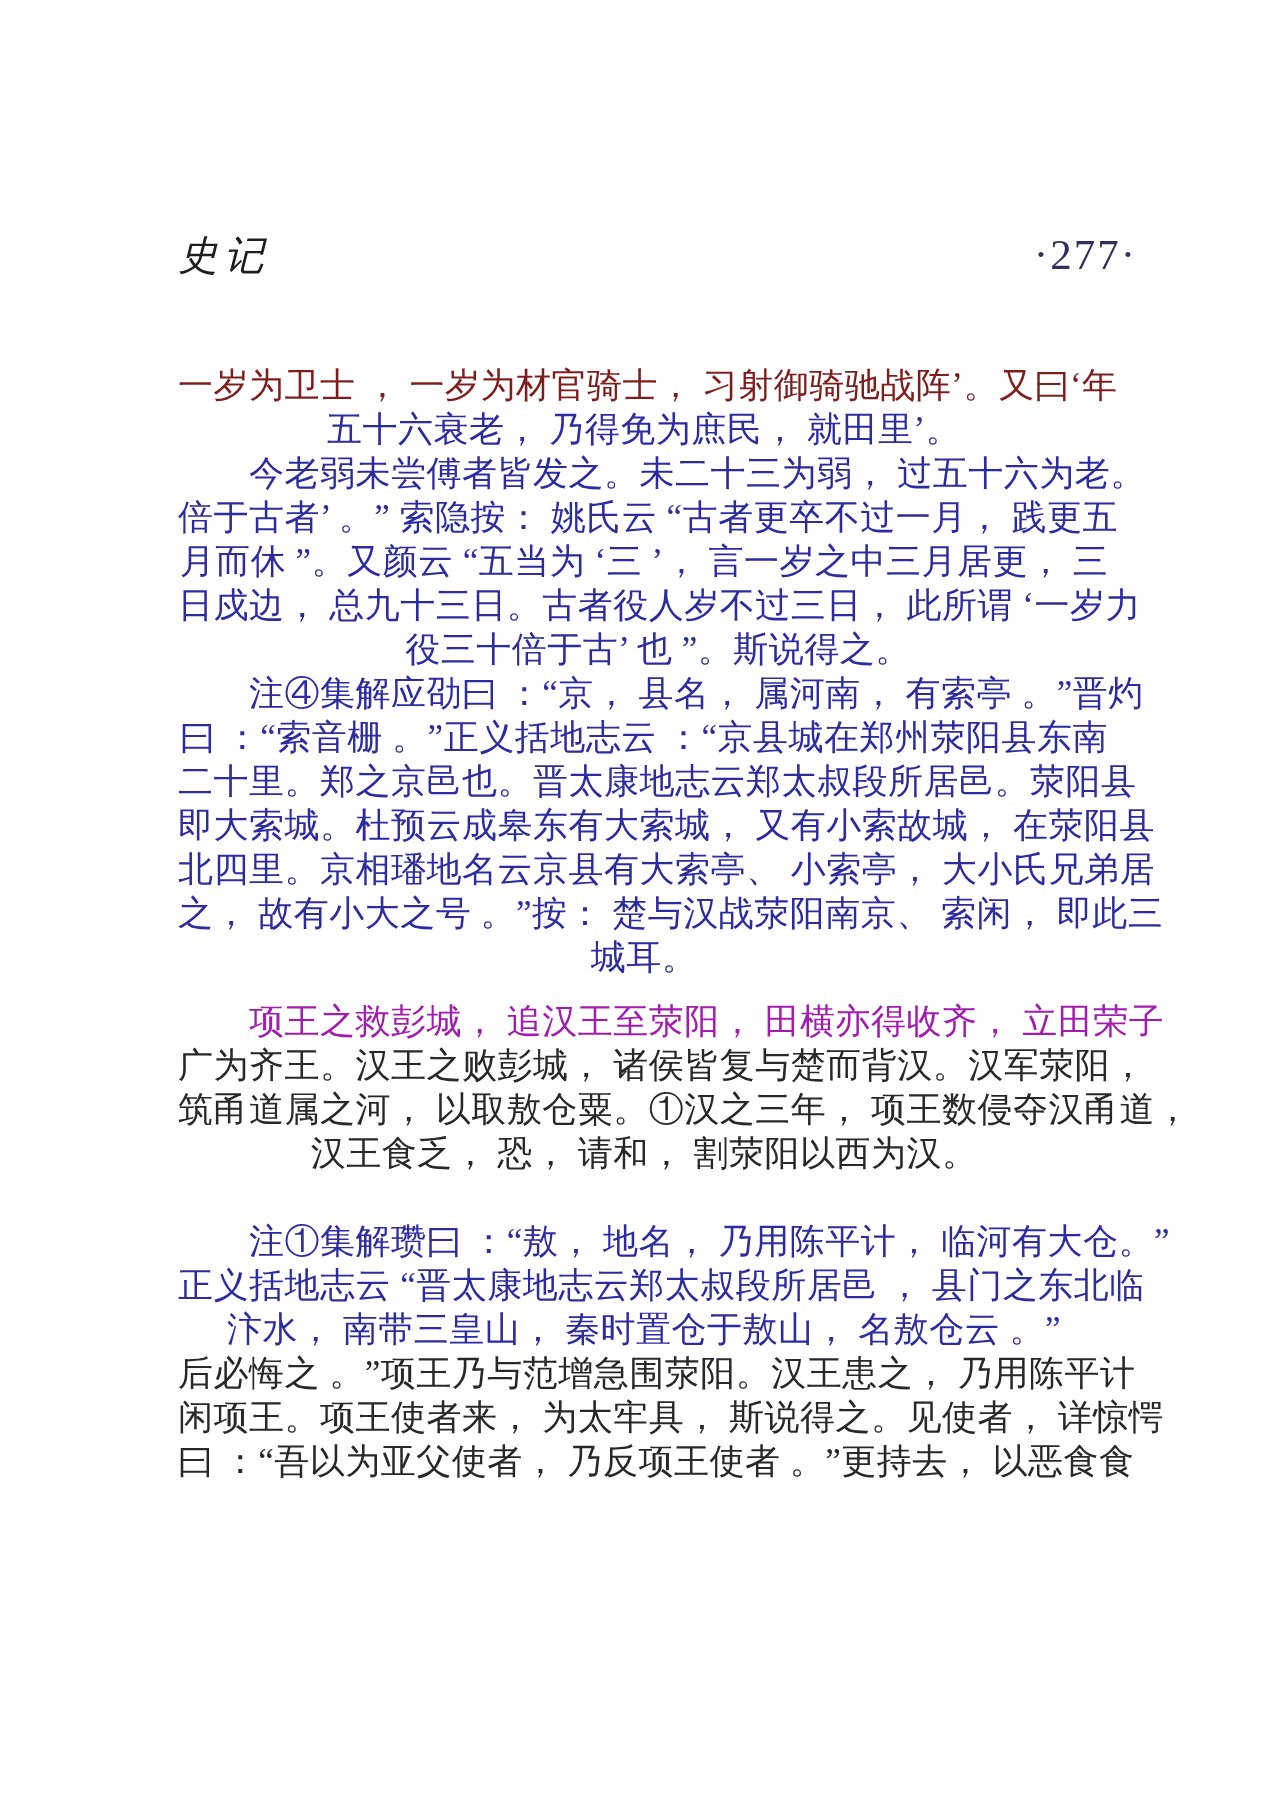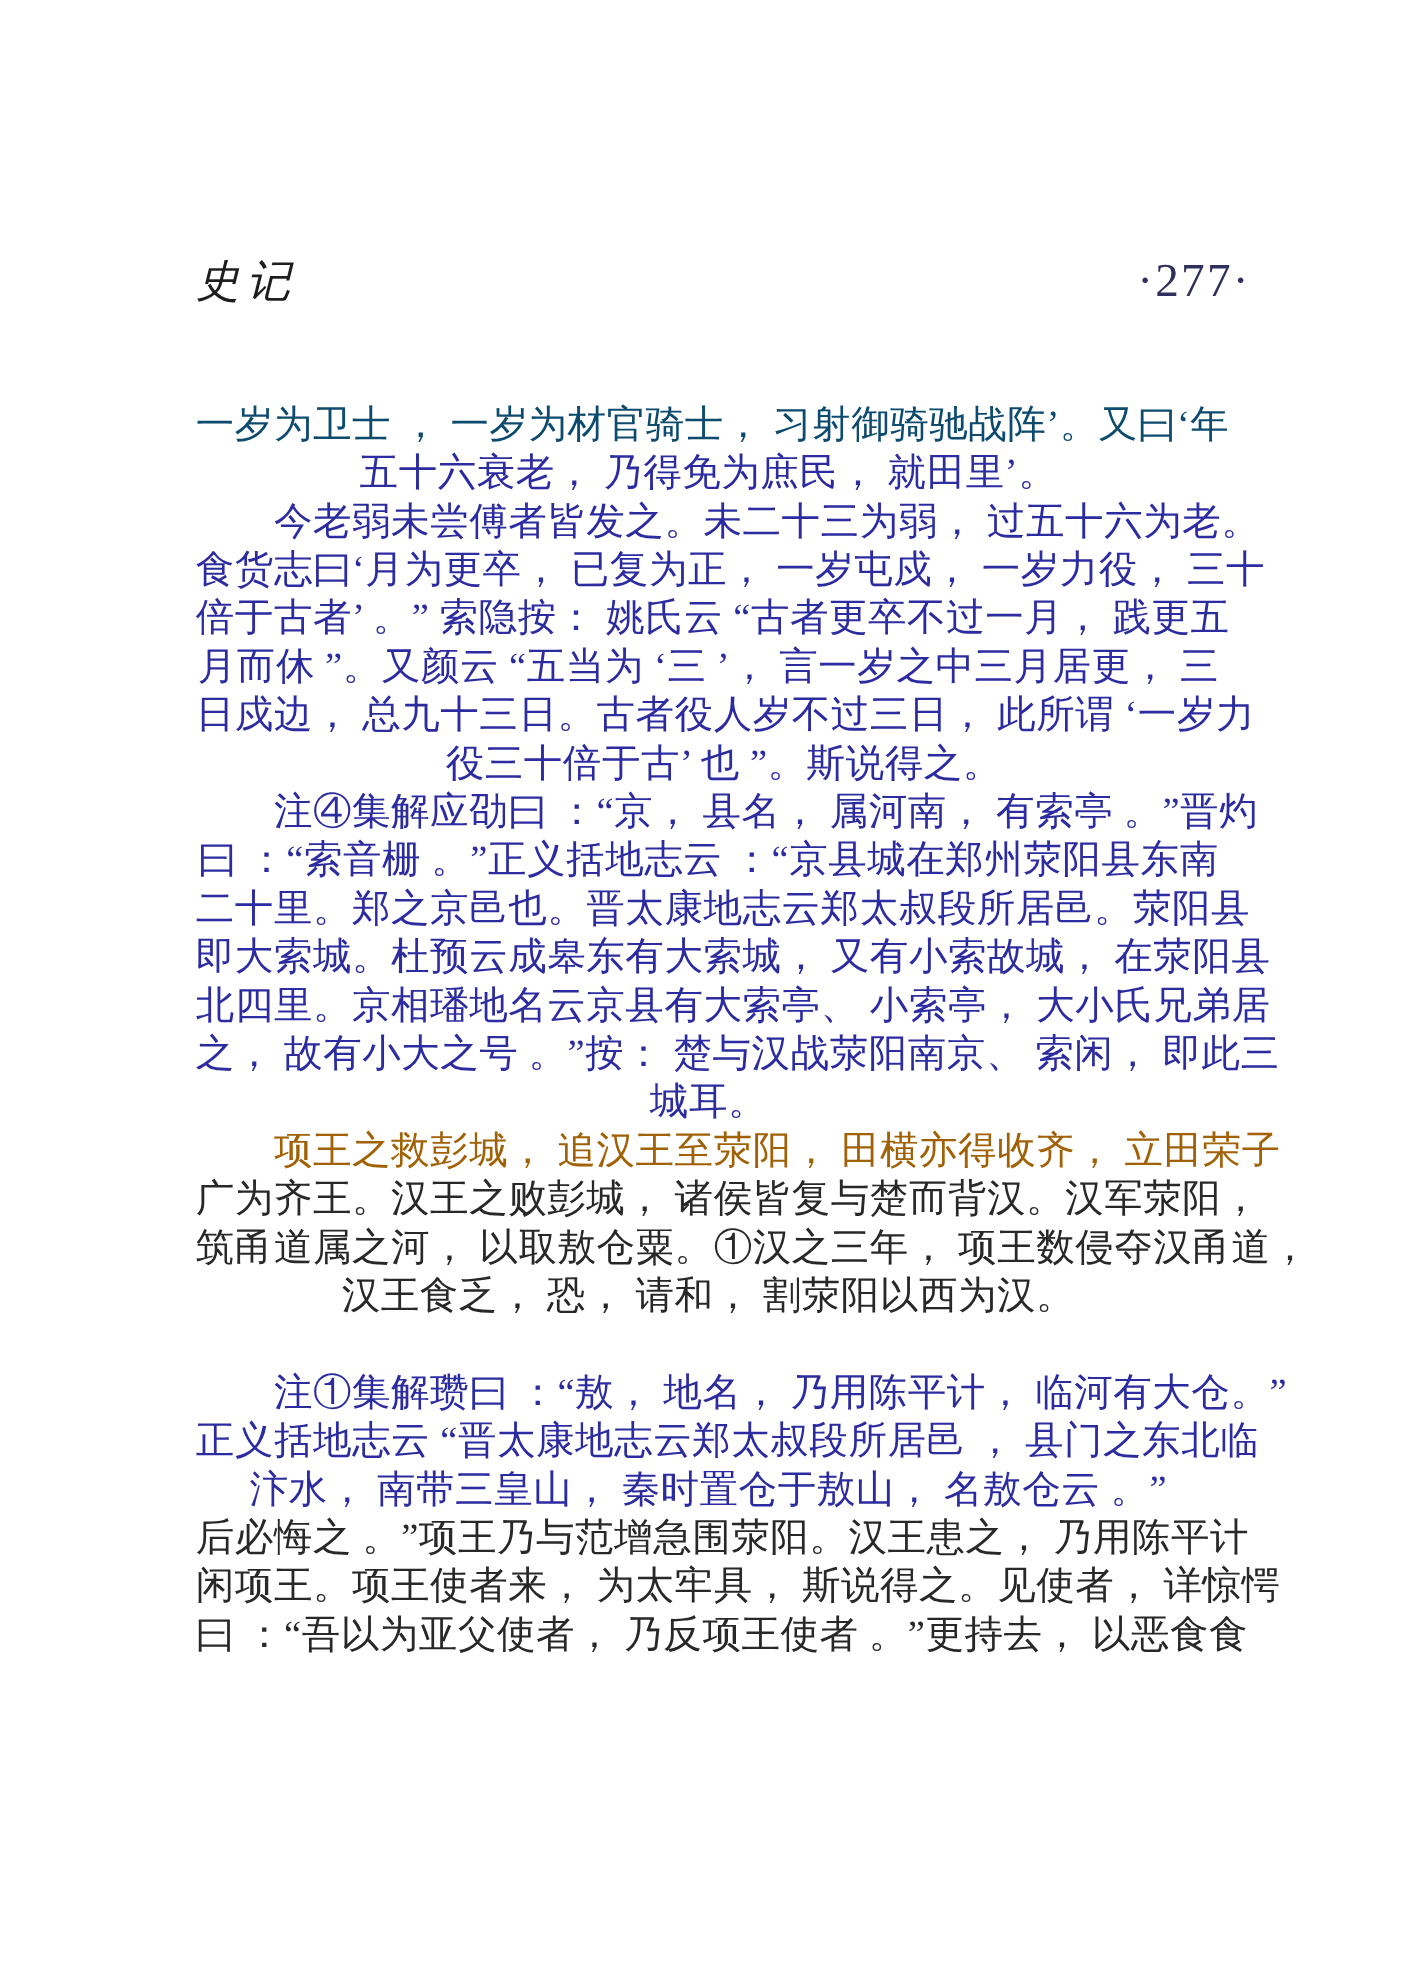--- a/index.html
+++ b/index.html
@@ -52,42 +52,41 @@
 </head>
 <body>
 
 <div class="page">
   <div class="page-header">
     <span class="book-title" style="color: rgb(30, 30, 30);">史记</span>
     <span class="page-number" style="color: rgb(48, 48, 94);">·277·</span>
   </div>
   <div class="page-body">
       <div class="paragraph">
-        <div class="text-line" style="color: #0c4a6e;">一岁为卫士 ， 一岁为材官骑士， 习射御骑驰战阵’。又曰‘年</div>
+        <div class="text-line" style="color: #7f1d1d;">一岁为卫士 ， 一岁为材官骑士， 习射御骑驰战阵’。又曰‘年</div>
         <div class="text-line" style="color: rgb(44, 44, 160);">五十六衰老， 乃得免为庶民， 就田里’。</div>
       </div>
       <div class="paragraph">
         <div class="text-line" style="color: rgb(44, 44, 160);">　　今老弱未尝傅者皆发之。未二十三为弱， 过五十六为老。</div>
-        <div class="text-line" style="color: rgb(44, 44, 160);">食货志曰‘月为更卒， 已复为正， 一岁屯戍， 一岁力役， 三十</div>
         <div class="text-line" style="color: rgb(44, 44, 160);">倍于古者’ 。” 索隐按： 姚氏云 “古者更卒不过一月， 践更五</div>
         <div class="text-line" style="color: rgb(44, 44, 160);">月而休 ”。又颜云 “五当为 ‘三 ’， 言一岁之中三月居更， 三</div>
         <div class="text-line" style="color: rgb(44, 44, 160);">日戍边， 总九十三日。古者役人岁不过三日， 此所谓 ‘一岁力</div>
         <div class="text-line" style="color: rgb(44, 44, 160); margin-left: 28px;">役三十倍于古’ 也 ”。斯说得之。</div>
       </div>
       <div class="paragraph">
         <div class="text-line" style="color: rgb(44, 44, 160);">　　注④集解应劭曰 ：“京， 县名， 属河南， 有索亭 。”晋灼</div>
         <div class="text-line" style="color: rgb(44, 44, 160);">曰 ：“索音栅 。”正义括地志云 ：“京县城在郑州荥阳县东南</div>
         <div class="text-line" style="color: rgb(44, 44, 160);">二十里。郑之京邑也。晋太康地志云郑太叔段所居邑。荥阳县</div>
         <div class="text-line" style="color: rgb(44, 44, 160);">即大索城。杜预云成皋东有大索城， 又有小索故城， 在荥阳县</div>
         <div class="text-line" style="color: rgb(44, 44, 160);">北四里。京相璠地名云京县有大索亭、 小索亭， 大小氏兄弟居</div>
         <div class="text-line" style="color: rgb(44, 44, 160);">之， 故有小大之号 。”按： 楚与汉战荥阳南京、 索闲， 即此三</div>
         <div class="text-line" style="color: rgb(44, 44, 160);">城耳。</div>
       </div>
       <div class="paragraph">
-        <div class="text-line" style="color: #a16207;">　　项王之救彭城， 追汉王至荥阳， 田横亦得收齐， 立田荣子</div>
+        <div class="text-line" style="color: #a21caf; margin-top: 20px;">　　项王之救彭城， 追汉王至荥阳， 田横亦得收齐， 立田荣子</div>
         <div class="text-line" style="color: rgb(40, 40, 40);">广为齐王。汉王之败彭城， 诸侯皆复与楚而背汉。汉军荥阳，</div>
         <div class="text-line" style="color: rgb(40, 40, 40);">筑甬道属之河， 以取敖仓粟。①汉之三年， 项王数侵夺汉甬道，</div>
         <div class="text-line" style="color: rgb(40, 40, 40);">汉王食乏， 恐， 请和， 割荥阳以西为汉。</div>
       </div>
       <div class="paragraph gap-before">
         <div class="text-line" style="color: rgb(44, 44, 160);">　　注①集解瓒曰 ：“敖， 地名， 乃用陈平计， 临河有大仓。”</div>
         <div class="text-line" style="color: rgb(44, 44, 160);">正义括地志云 “晋太康地志云郑太叔段所居邑 ， 县门之东北临</div>
         <div class="text-line" style="color: rgb(44, 44, 160);">汴水， 南带三皇山， 秦时置仓于敖山， 名敖仓云 。”</div>
       </div>
       <div class="paragraph">

